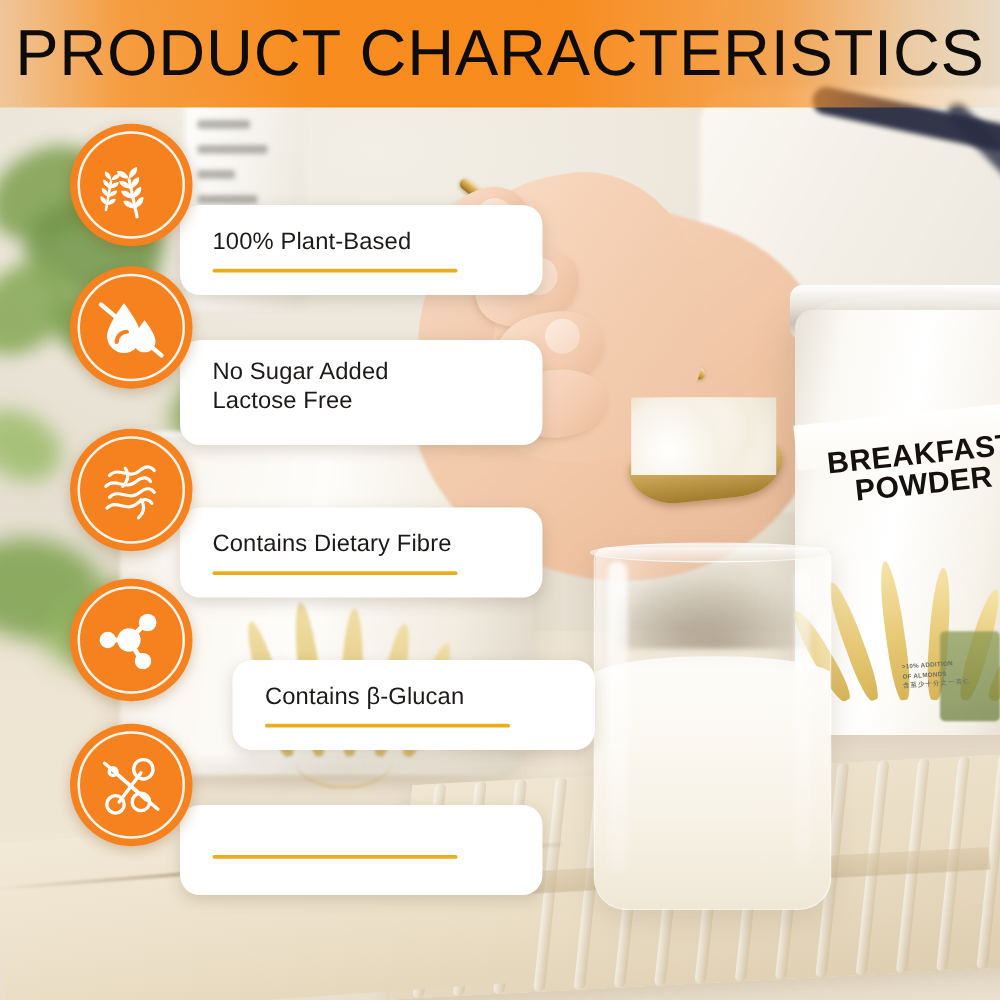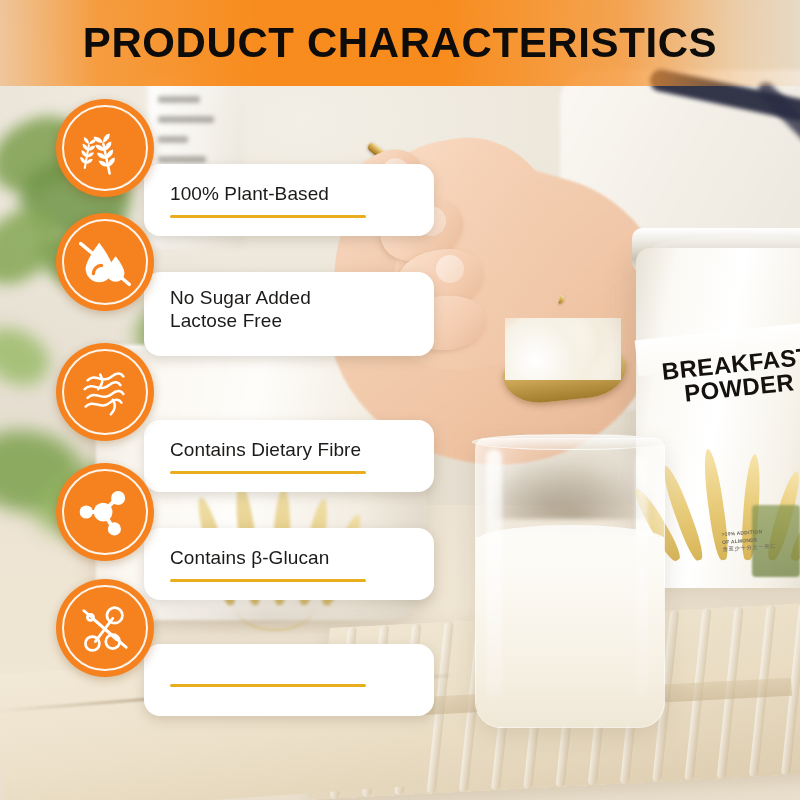--- a/index.html
+++ b/index.html
@@ -282,21 +282,21 @@
       rgba(245,140,40,.35) 0%,
       rgba(247,140,30,.82) 12%,
       rgba(248,136,22,.96) 32%,
       rgba(248,136,22,.97) 55%,
       rgba(246,146,45,.78) 78%,
       rgba(245,160,70,.30) 92%,
       rgba(245,170,90,.10) 100%);
     display:flex; align-items:center; justify-content:center;
   }
   .banner-title {
-    font-size:42px; font-weight:700; color:#0d0c0a;
+    font-size:52px; font-weight:400; color:#0d0c0a;
     letter-spacing:.6px; white-space:nowrap;
     font-family:"Liberation Sans", sans-serif;
   }
 
   
   .features { position:absolute; left:0; top:0; width:800px; height:800px; }
   .feature { position:absolute; left:56px; display:flex; align-items:center; }
   .feature .card {
     position:absolute; left:88px; width:290px;
     background:#ffffff; border-radius:16px;
@@ -318,22 +318,22 @@
   }
   .circle::after {
     content:""; position:absolute; left:6px; top:6px; right:6px; bottom:6px;
     border:2px solid rgba(255,255,255,.92); border-radius:50%;
   }
   .circle svg { position:relative; z-index:2; }
 
   
   .f1 { top:148px; } .f1 .card { top:16px; height:72px; }
   .f2 { top:262px; } .f2 .card { top:10px; height:84px; }
-  .f3 { top:392px; } .f3 .card { top:28px; height:72px; }
-  .f4 { top:512px; } .f4 .card { top:16px; height:72px; }
+  .f3 { top:392px; } .f3 .card { top:14px; height:72px; }
+  .f4 { top:512px; } .f4 .card { top:16px; height:72px;margin-left:42px; }
   .f5 { top:628px; } .f5 .card { top:16px; height:72px; }
 </style>
 </head>
 <body>
 
 <div class="stage">
 
   <div class="photo">
     <div class="bg-wall"></div>
     <div class="bg-table"></div>

